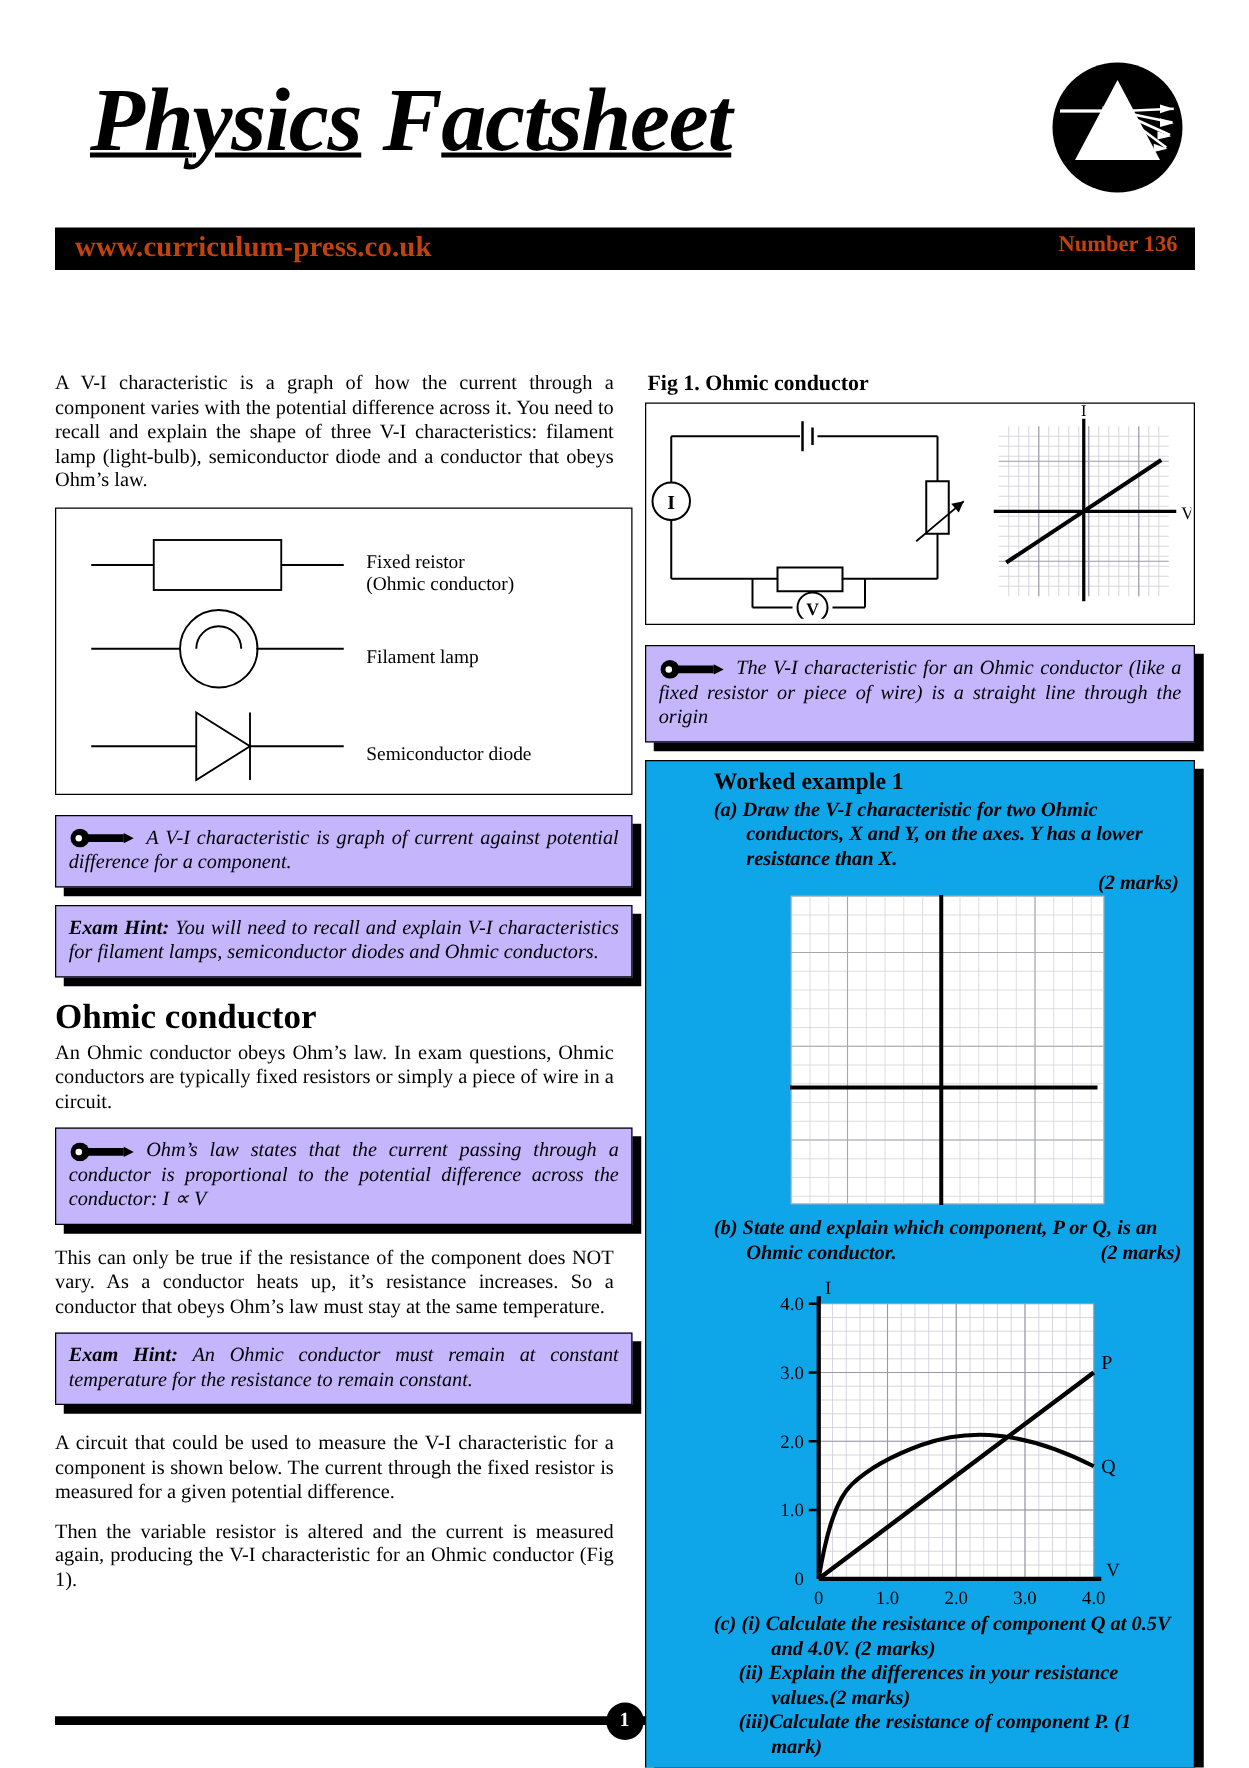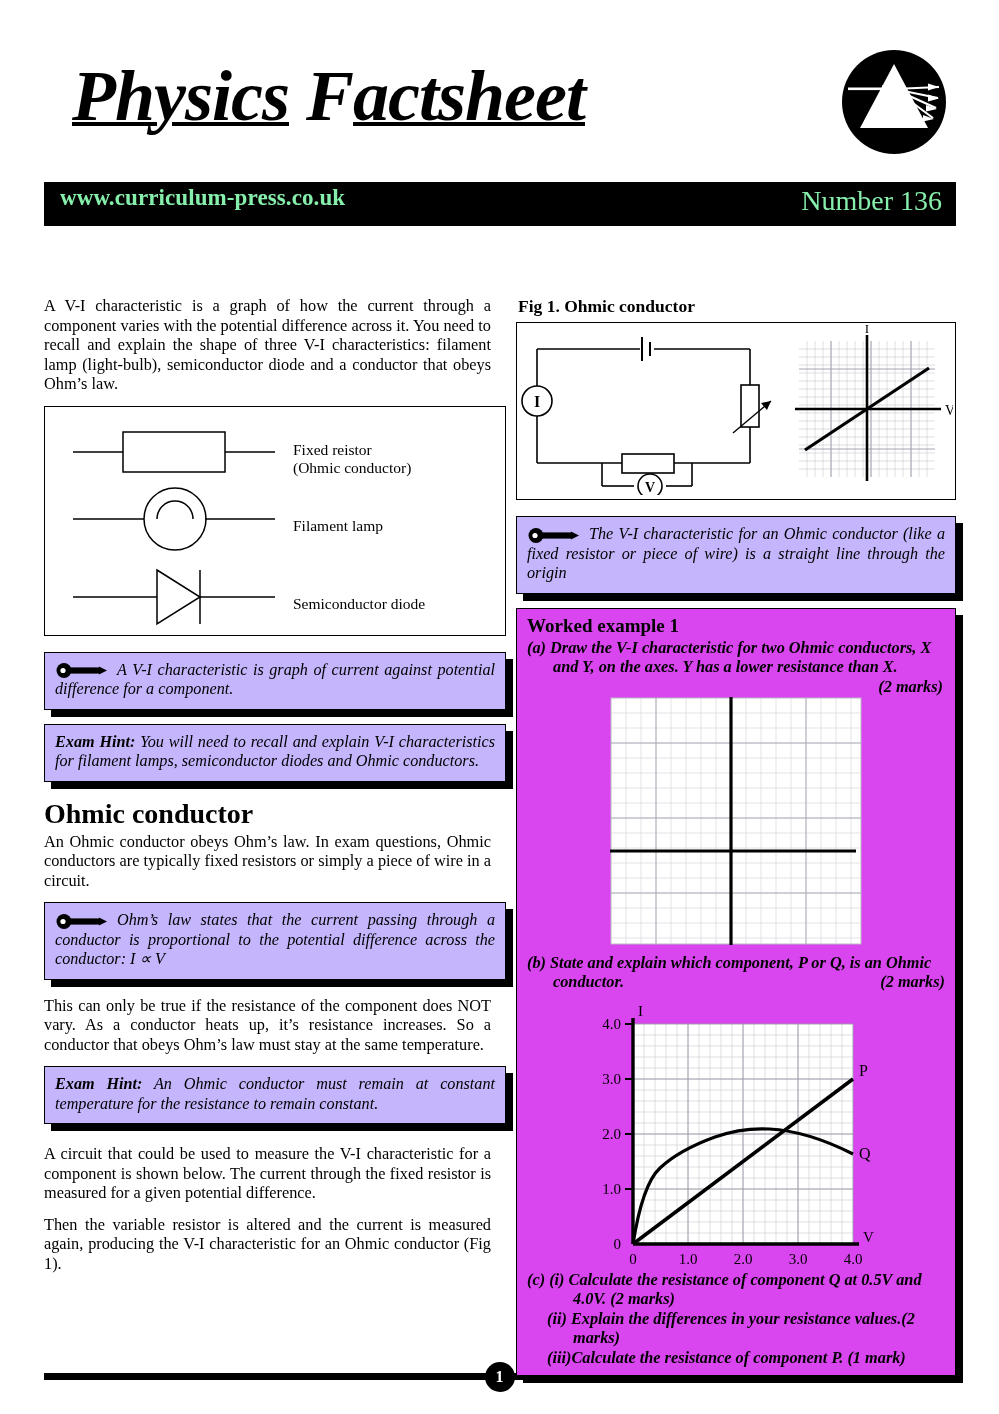--- a/index.html
+++ b/index.html
@@ -17,30 +17,30 @@
     font-weight:bold; font-style:italic;
     font-size:72px; line-height:1;
     letter-spacing:-1px;
     position:absolute; left:28px; top:14px;
     white-space:nowrap;
   }
   .masthead-title .u { text-decoration:underline; text-decoration-thickness:4px; }
   .logo { position:absolute; right:8px; top:2px; width:108px; height:108px; }
 
   .urlbar {
-    position:absolute; left:44px; top:182px; width:912px; height:44px;
-    background:#000; color:#86efac;
+    position:absolute; left:44px; top:182px; width:912px; height:34px;
+    background:#000; color:#c2410c;
   }
   .urlbar .site {
     position:absolute; left:16px; top:3px;
     font-weight:bold; font-size:23px; letter-spacing:0.1px;
   }
   .urlbar .num {
     position:absolute; right:14px; top:3px;
-    font-weight:normal; font-size:28px;
+    font-weight:bold; font-size:18px;
   }
   .headline {
     position:absolute; left:44px; top:222px; width:912px;
     text-align:center; font-weight:bold; font-size:47px; line-height:1.1;
   }
 
   
   .col-left  { position:absolute; left:44px;  top:296px; width:462px; }
   .col-right { position:absolute; left:516px; top:296px; width:440px; }
 
@@ -73,21 +73,21 @@
   .keyicon { display:inline-block; vertical-align:middle; margin-right:10px; }
 
   
   .symbolbox { position:relative; height:228px; margin-bottom:16px; }
   .symbolbox .lbl {
     position:absolute; font-size:15.5px; line-height:18px;
   }
 
   
   .wex { position:relative; }
-  .wex .inner { border:1.8px solid #000; background:#d946ef; position:relative; z-index:2; }
+  .wex .inner { border:1.8px solid #000; background:#0ea5e9; position:relative; z-index:2;padding-left:44px; }
   .wex::after {
     content:""; position:absolute; left:7px; top:7px; right:-7px; bottom:-7px;
     background:#000; z-index:1;
   }
   .wex-title { font-weight:bold; font-size:19px; margin:6px 0 1px 10px; }
   .qtext {
     font-style:italic; font-weight:bold; font-size:16.3px; line-height:19.5px;
     margin:0 10px 0 10px;
   }
   .qtext .hang { display:block; padding-left:26px; text-indent:-26px; }

